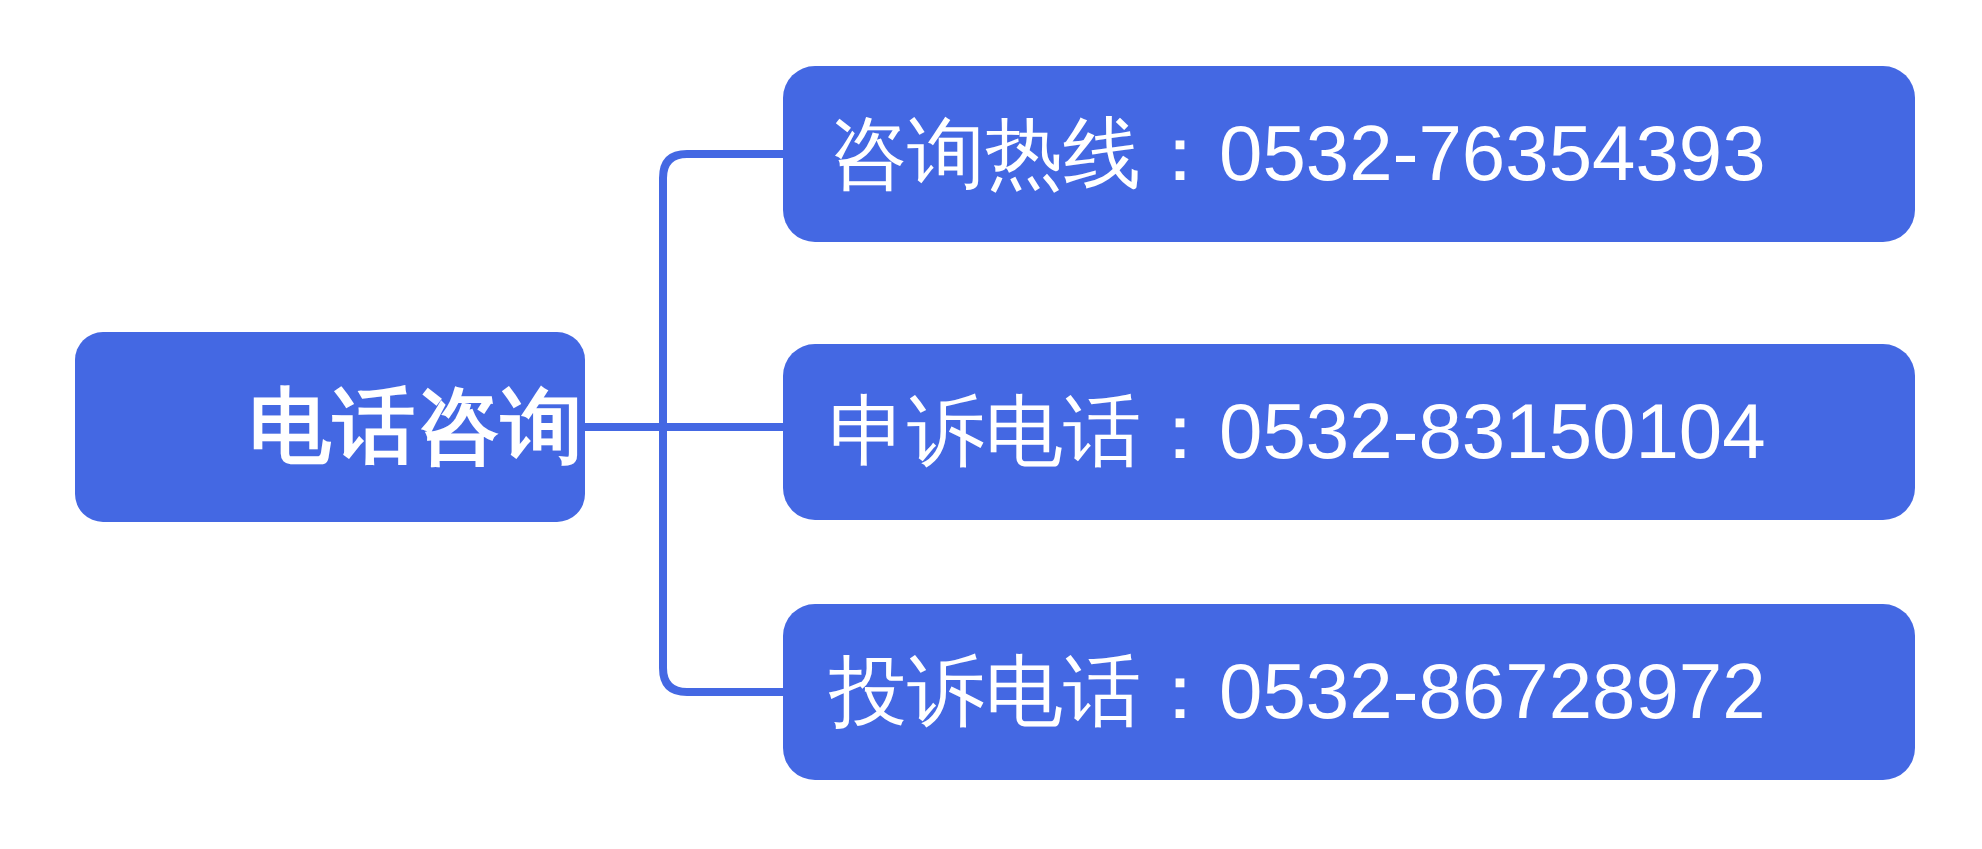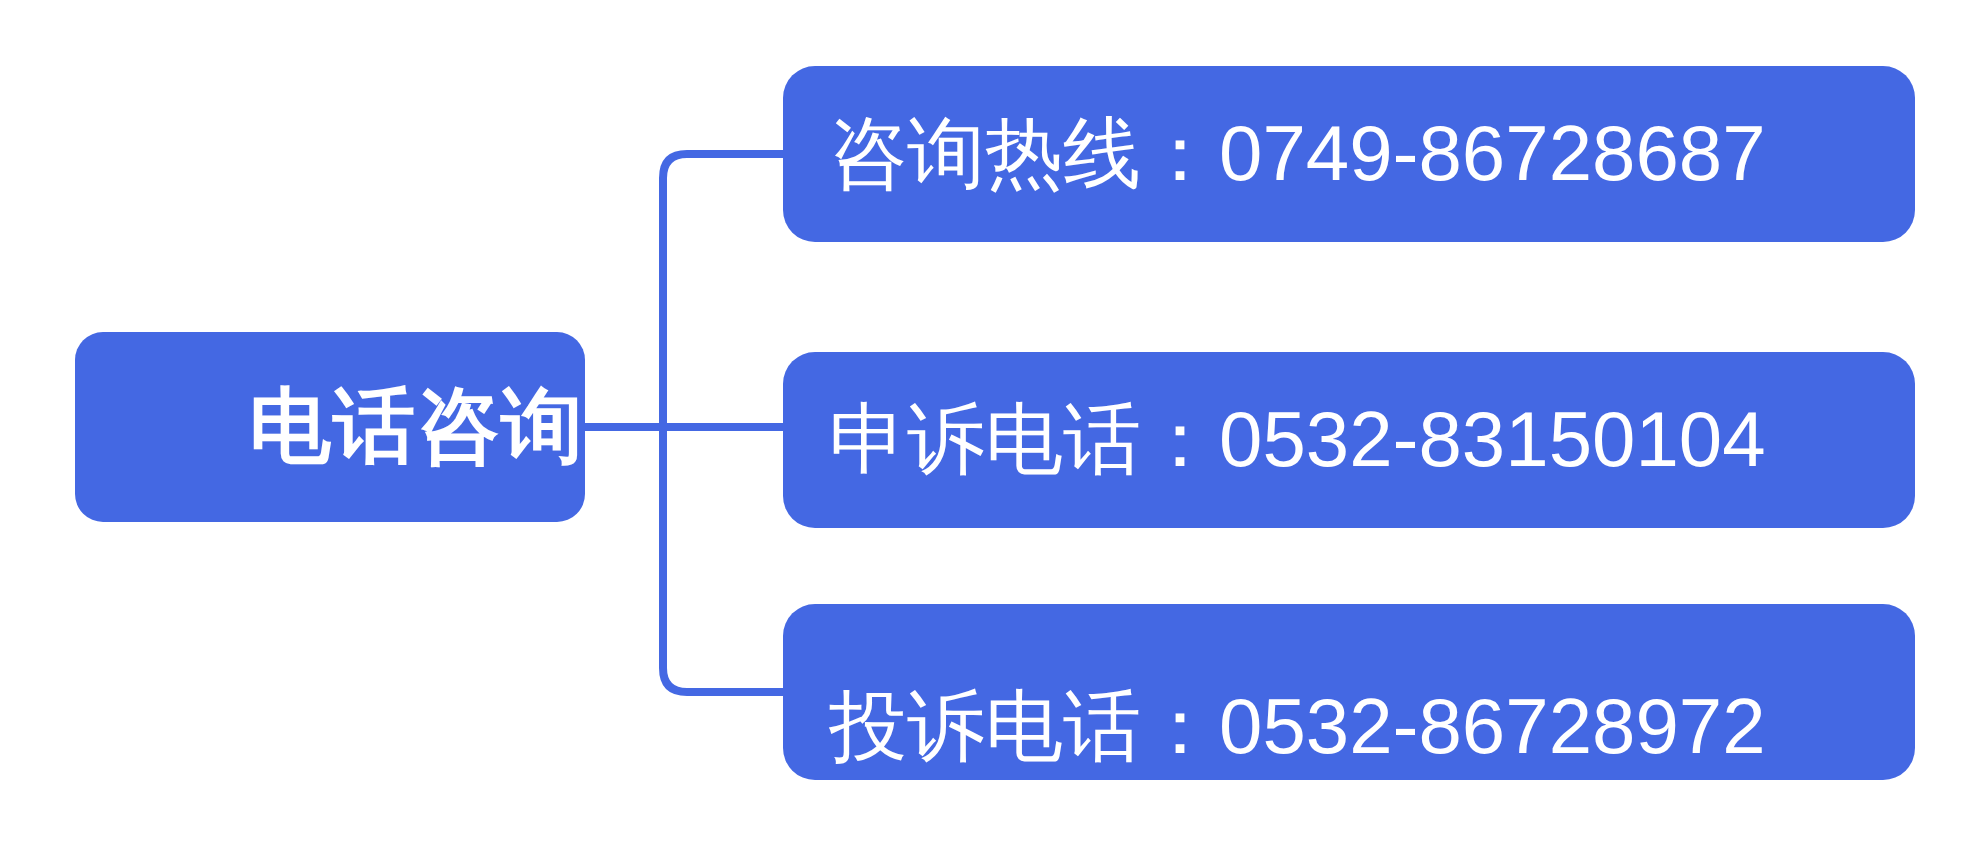--- a/index.html
+++ b/index.html
@@ -46,43 +46,43 @@
   .child-node {
     left: 783px;
     width: 1132px;
     height: 176px;
     border-radius: 32px;
     padding-left: 46px;
     font-size: 78px;
     font-weight: 400;
   }
   .child-1 { top: 66px; }
-  .child-2 { top: 352px; text-align: right; }
-  .child-3 { top: 604px; align-items: flex-end; }
+  .child-2 { top: 344px; text-align: right; }
+  .child-3 { top: 604px; }
 </style>
 </head>
 <body>
 
 <div class="canvas">
 
   <svg class="connectors" viewBox="0 0 1982 849" xmlns="http://www.w3.org/2000/svg">
 
     <path d="M 585 427 H 783" fill="none" stroke="#4468E3" stroke-width="8"></path>
 
     <path d="M 663 427 V 178 Q 663 154 687 154 H 783" fill="none" stroke="#4468E3" stroke-width="8"></path>
 
     <path d="M 663 427 V 668 Q 663 692 687 692 H 783" fill="none" stroke="#4468E3" stroke-width="8"></path>
   </svg>
 
   <div class="node root-node">
     <span>电话咨询</span>
   </div>
 
   <div class="node child-node child-1">
-    <span>咨询热线：0749-86728687</span>
+    <span>咨询热线：0532-76354393</span>
   </div>
 
   <div class="node child-node child-2">
     <span>申诉电话：0532-83150104</span>
   </div>
 
   <div class="node child-node child-3">
     <span>投诉电话：0532-86728972</span>
   </div>
 

